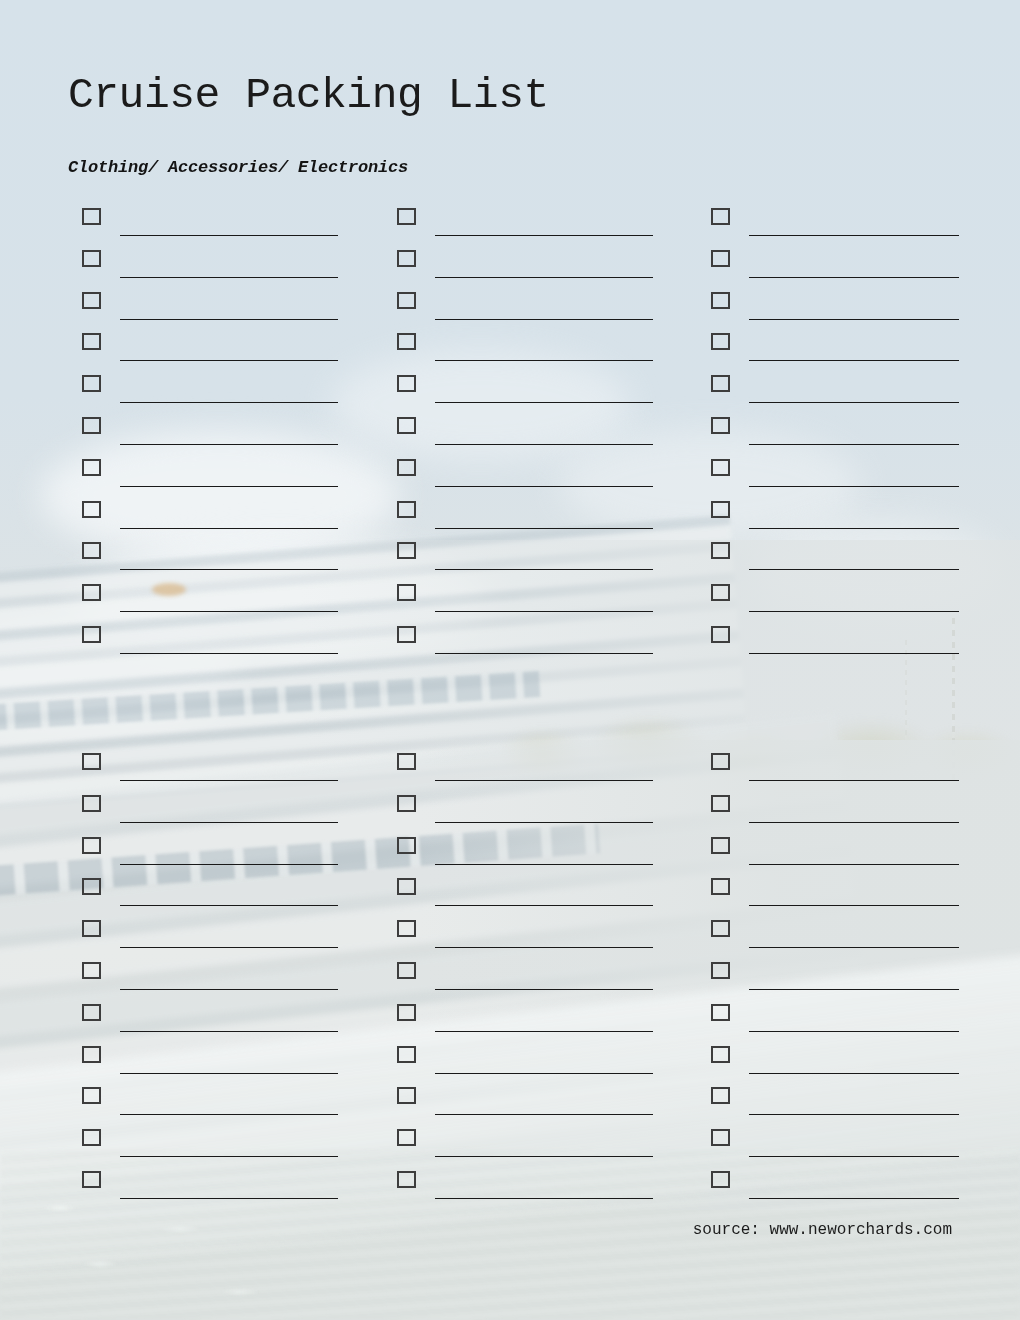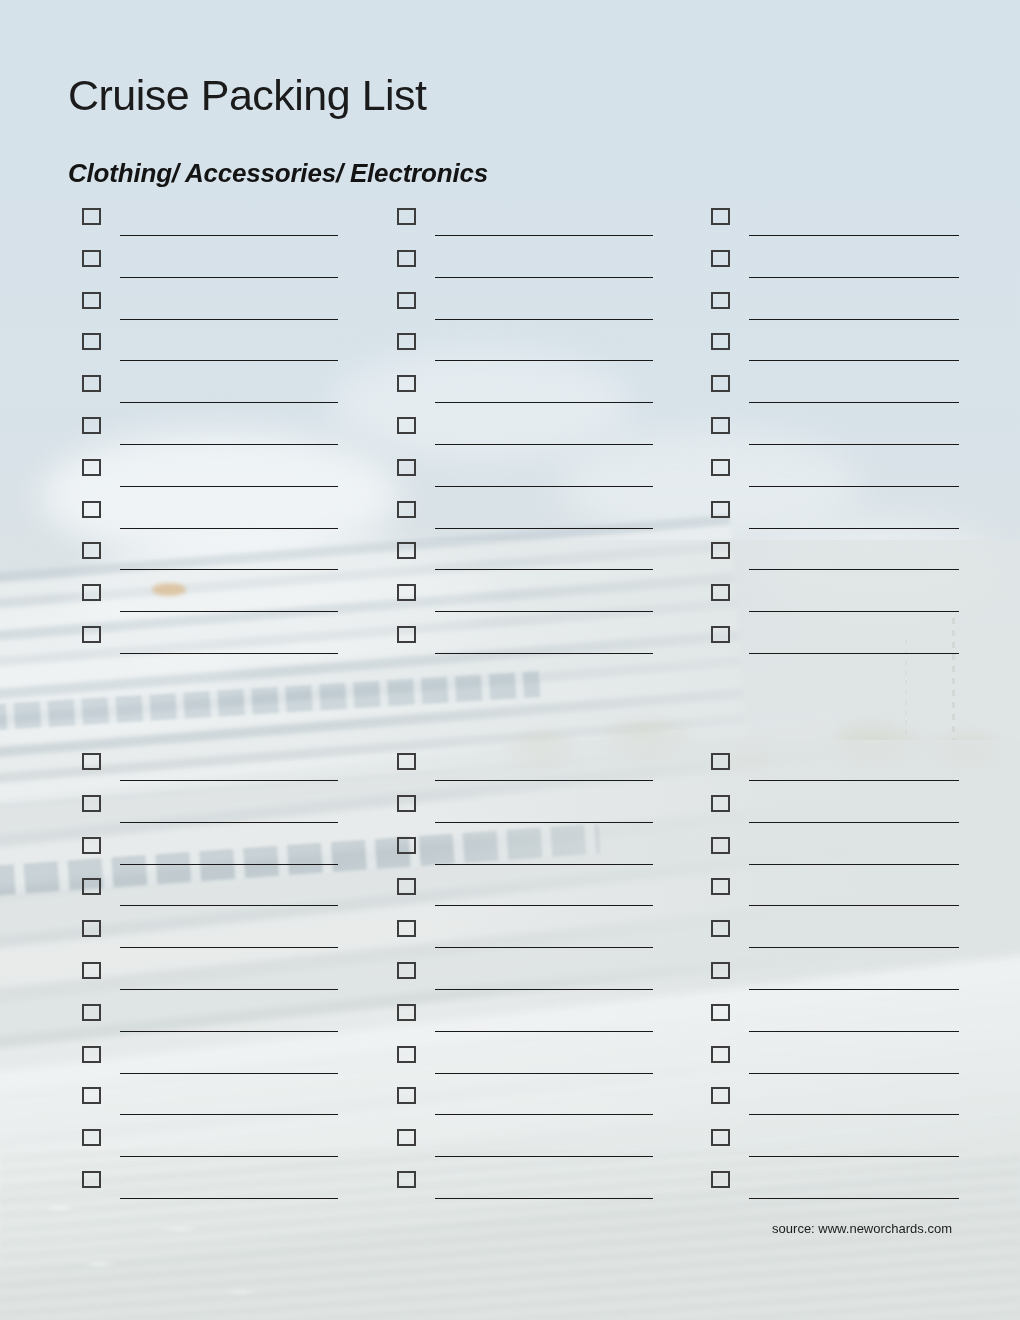--- a/index.html
+++ b/index.html
@@ -1,21 +1,21 @@
 <!DOCTYPE html>
 <html><head>
 <meta charset="utf-8">
 <style>
   html,body { margin:0; padding:0; background:#ffffff; }
   .page {
     position:relative;
     width:1020px; height:1320px;
     overflow:hidden;
     background:#d7e2ea;
-    font-family:Liberation Sans, sans-serif;
+    font-family:Liberation Mono, monospace;
     color:#1a1a1a;
   }
 
   
   .bg { position:absolute; inset:0; z-index:0; }
   .bg div { position:absolute; }
   .sky { inset:0;
     background:linear-gradient(180deg,#d6e2ea 0%,#d7e2e9 30%,#dce3e6 45%,
       #e0e4e5 58%,#dfe3e2 72%,#dce1df 86%,#dde2e0 100%);
   }
@@ -85,21 +85,21 @@
   
   .content { position:absolute; inset:0; z-index:1; }
 
   .title {
     position:absolute; left:68px; top:74px;
     font-size:43px; line-height:1; font-weight:400;
     letter-spacing:-0.5px; color:#1b1b1b;
   }
   .section-heading {
     position:absolute; left:68px;
-    font-size:26px; line-height:1.1;
+    font-size:17px; line-height:1.1;
     font-weight:bold; font-style:italic;
     letter-spacing:-0.2px; color:#141414;
   }
   .section-heading.s1 { top:159px; }
   .section-heading.s2 { top:709px; }
 
   .grid { position:absolute; left:0; width:1020px; }
   .grid.g1 { top:208px; }
   .grid.g2 { top:753px; }
   .row { position:relative; height:41.8px; }
@@ -115,21 +115,21 @@
   .blank-line {
     position:absolute; top:27px; height:0;
     border-top:1.4px solid #191919;
   }
   .bl0 { left:120px; width:218px; }
   .bl1 { left:435px; width:218px; }
   .bl2 { left:749px; width:210px; }
 
   .footer-source {
     position:absolute; top:1221px; right:68px;
-    font-size:13px; color:#1c1c1c;
+    font-size:16px; color:#1c1c1c;
   }
 </style>
 </head>
 <body>
 
 <div class="page">
 
   <div class="bg" aria-hidden="true">
     <div class="sky"></div>
     <div class="cloud c1"></div>

